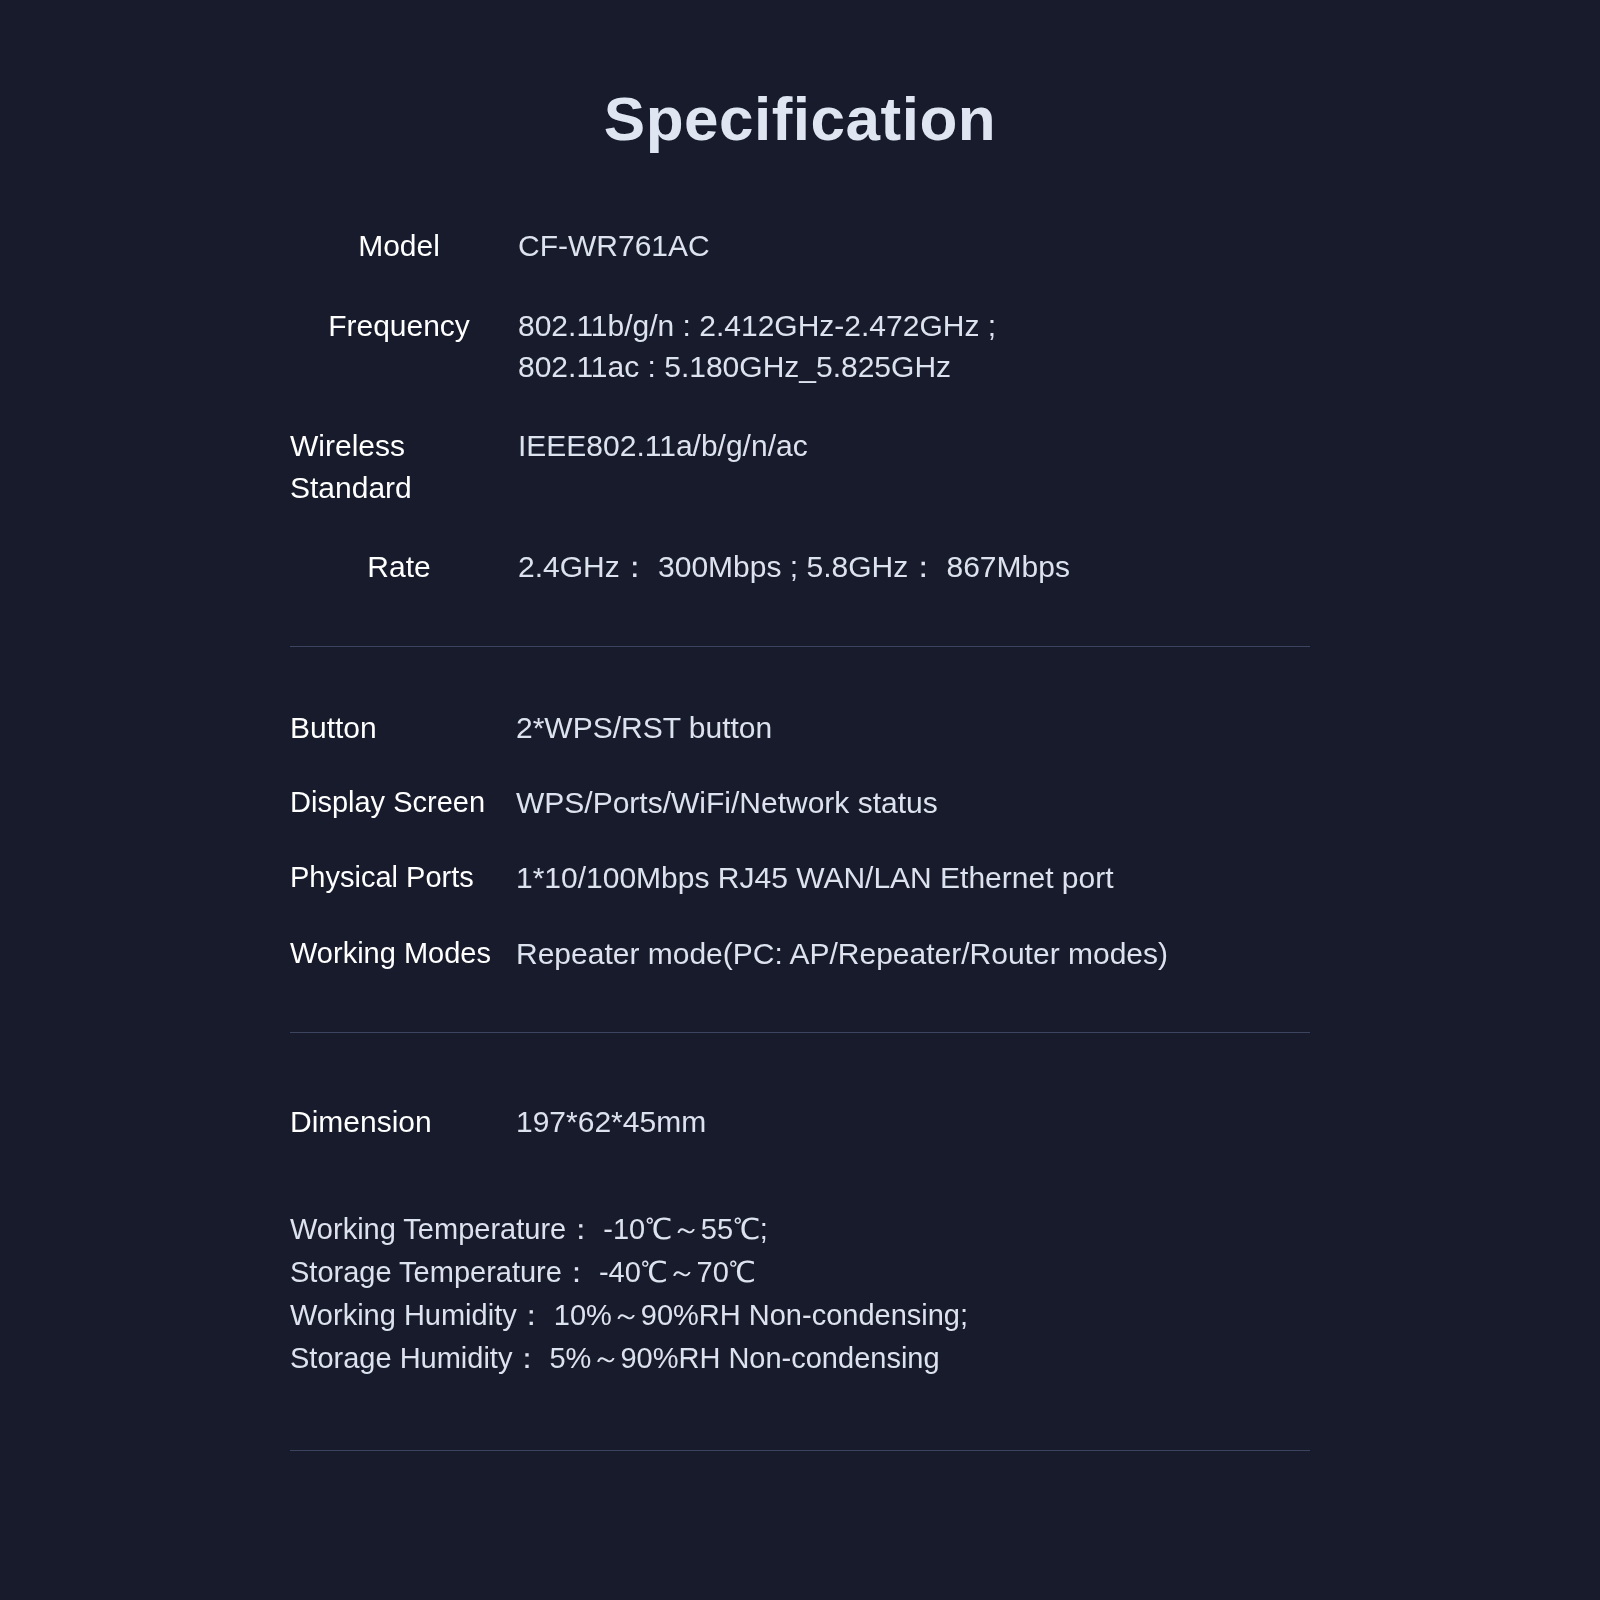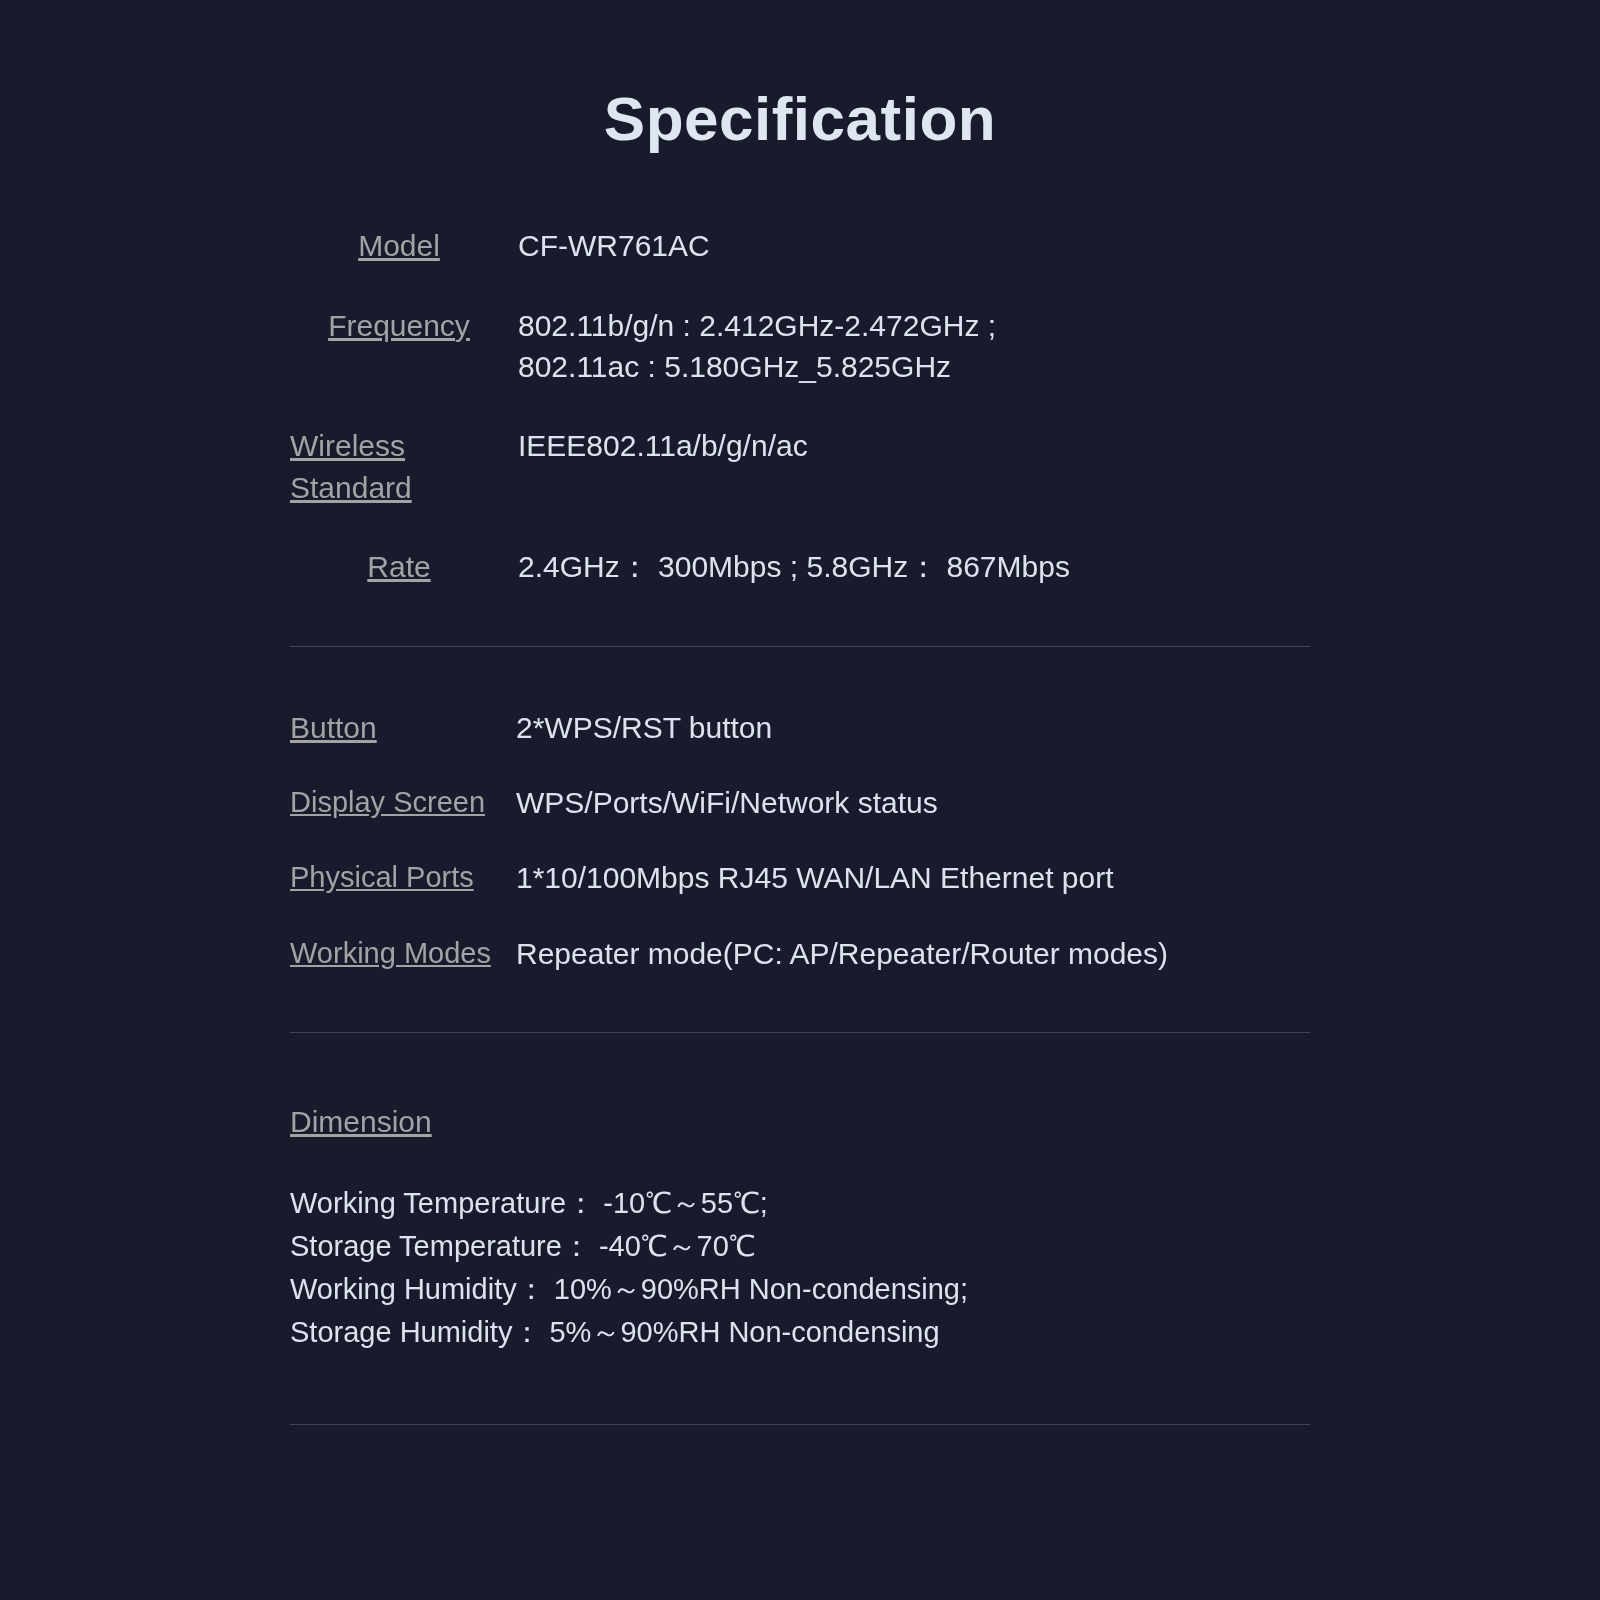--- a/index.html
+++ b/index.html
@@ -39,45 +39,44 @@
   }
   .row {
     display: flex;
     align-items: flex-start;
     width: 100%;
   }
   .label {
     width: 226px;
     flex: 0 0 226px;
     text-align: left;
-    color: #a3a3a3;
+    color: #ffffff;
     font-size: 30px;
     line-height: 1.38;
     white-space: pre-line;
     padding-right: 8px;
     box-sizing: border-box;
-    text-decoration: underline;
   }
   .value {
     flex: 1 1 auto;
     color: #dde3ee;
     font-size: 30px;
     line-height: 1.38;
     white-space: pre-line;
   }
   
   .g1 .row { margin-bottom: 38px; }
   .g1 .row:last-child { margin-bottom: 8px; }
   .g1 .label { text-align: center; }
   .g1 .value.indent { padding-left: 2px; }
 
   .g2 .row { margin-bottom: 34px; }
   .g2 .row:last-child { margin-bottom: 12px; }
 
-  .g3 .row { margin-bottom: 40px; }
+  .g3 .row { margin-bottom: 66px; }
   .g3 .row:last-child { margin-bottom: 0; }
 
   .divider {
     height: 1px;
     background: #3c4460;
     width: 1020px;
     margin: 0 auto;
   }
   .sp-after-g1 { margin-top: 58px; }
   .sp-before-g2 { margin-top: 60px; }
@@ -142,20 +141,21 @@
       </div>
     </div>
 
     <div class="sp-after-g2"></div>
     <div class="divider"></div>
     <div class="sp-before-g3"></div>
 
     <div class="group g3">
       <div class="row">
         <div class="label">Dimension</div>
+        <div class="value">197*62*45mm</div>
       </div>
       <div class="row" style="align-items:center;">
         <div class="value env-value">Working Temperature： -10℃～55℃;
 Storage Temperature： -40℃～70℃
 Working Humidity：  10%～90%RH Non-condensing;
 Storage Humidity：  5%～90%RH Non-condensing</div>
       </div>
     </div>
 
     <div class="sp-after-g3"></div>

